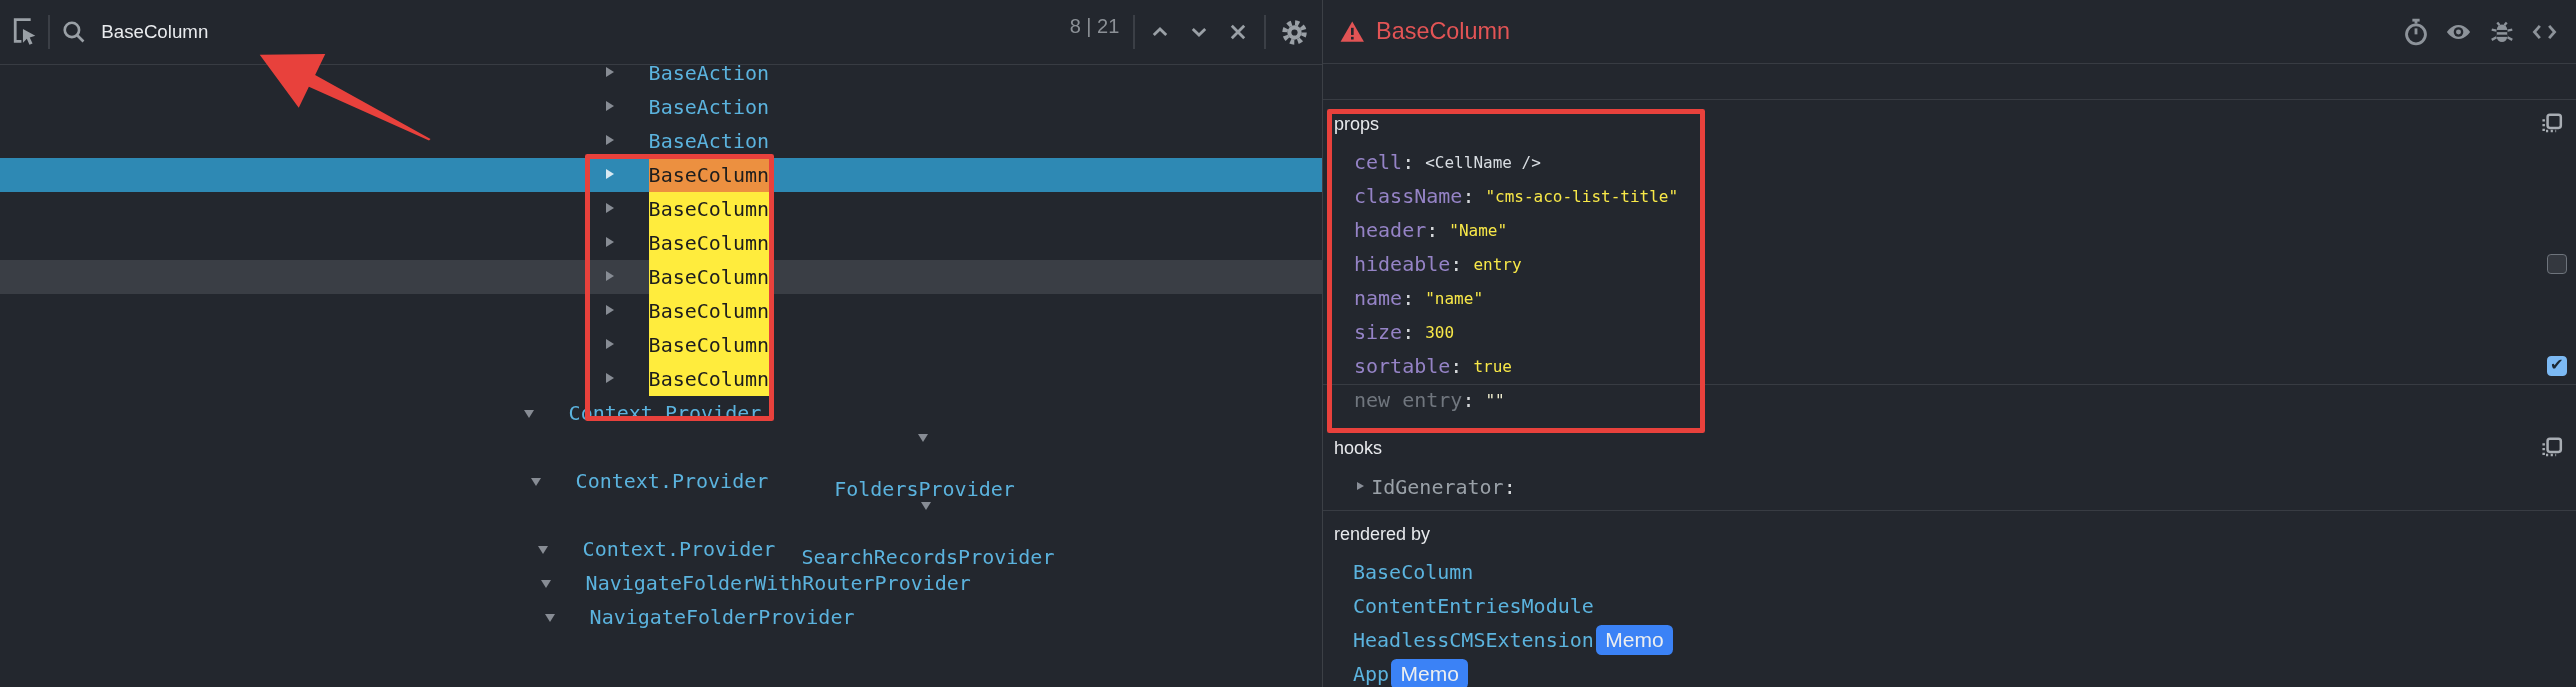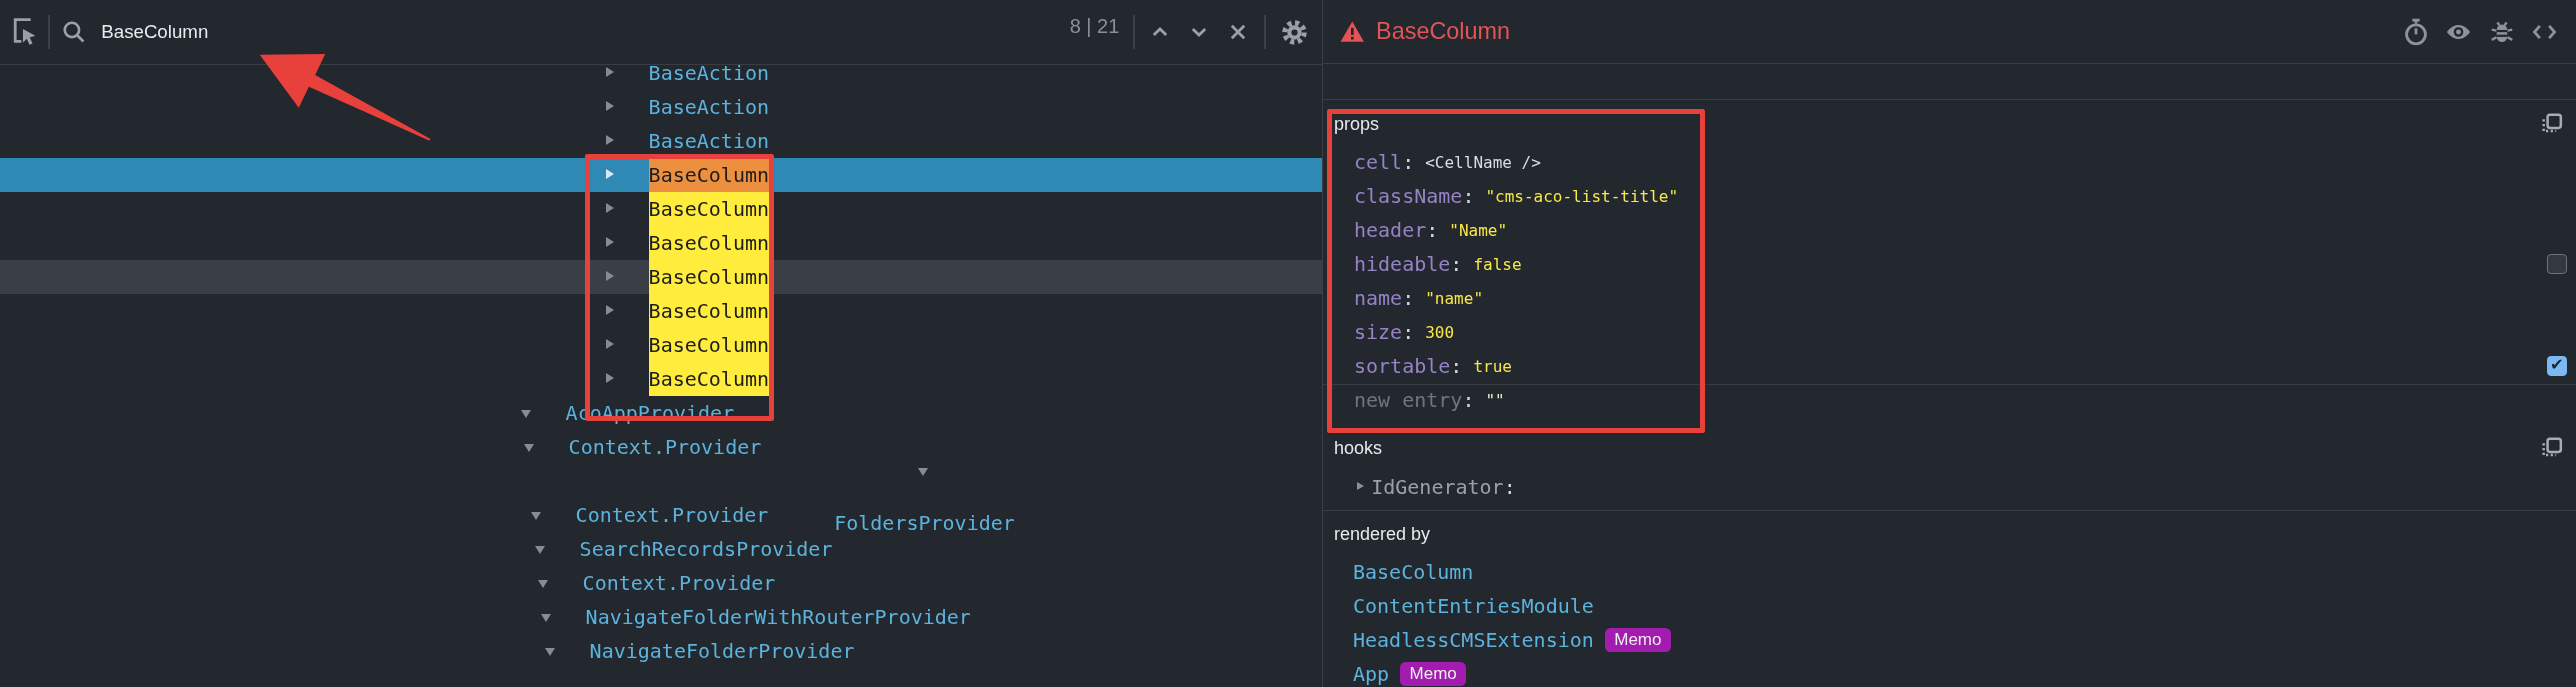--- a/index.html
+++ b/index.html
@@ -62,21 +62,21 @@
   .cbx.checked{background:#7cb9f3;border-color:#7cb9f3;}
   .cbx.checked::after{content:"\2714";position:absolute;left:2.3px;top:-1.6px;color:#1b2733;font-size:16.4px;font-family:"DejaVu Sans", sans-serif;}
   #hook-row{position:absolute;left:0;right:0;top:45px;height:34px;display:flex;align-items:center;padding-left:31px;}
   #hook-row .caret{margin-right:4.7px;}
   #hook-row .caret.col::before{border-left-color:#8a8f98;border-left-width:7.8px;border-top-width:4.7px;border-bottom-width:4.7px;}
   .hkey{font-family:"DejaVu Sans Mono", monospace;font-size:20px;color:#9aa1a8;}
   .hcolon{font-family:"DejaVu Sans Mono", monospace;font-size:20px;color:#d4d7da;}
   .rlist{position:absolute;left:0;right:0;top:44px;}
   .rrow{height:34px;display:flex;align-items:center;padding-left:30px;cursor:pointer;}
   .rlabel{font-family:"DejaVu Sans Mono", monospace;font-size:20px;color:#5bb3de;}
-  .memo-badge{margin-left:11px;background:#a21caf;color:#eceef0;font-size:17px;border-radius:5.5px;padding:2.3px 9.4px;line-height:1.2;}
+  .memo-badge{margin-left:2px;background:#3b82f6;color:#eceef0;font-size:21px;border-radius:5.5px;padding:2.3px 9.4px;line-height:1.2;}
 
   
   .annot{position:absolute;pointer-events:none;z-index:60;}
   #annot-tree-rect{left:585px;top:154px;width:179px;height:257px;border:5.5px solid #e8413c;border-radius:2.3px;}
   #annot-props-rect{left:1327px;top:109px;width:368px;height:314px;border:5.5px solid #e8413c;border-radius:2.3px;}
   #annot-arrow{left:0;top:0;width:546px;height:203px;}
 </style>
 </head>
 <body>
 
@@ -182,41 +182,37 @@
       <span class="caret col"></span>
       <span class="tlabel hl-y">BaseColumn</span>
     </div>
 
     <div class="trow" style="padding-left: 603px;">
       <span class="caret col"></span>
       <span class="tlabel hl-y">BaseColumn</span>
     </div>
 
 
-    <div class="trow" style="padding-left: 520px;">
-      <span class="caret exp"></span>
-      <span class="tlabel">AcoAppProvider</span>
-    </div>
 
     <div class="trow" style="padding-left: 523px;">
       <span class="caret exp"></span>
       <span class="tlabel">Context.Provider</span>
     </div>
 
     <div class="trow" style="padding-left: 527px; flex-direction: column;">
       <span class="caret exp"></span>
       <span class="tlabel">FoldersProvider</span>
     </div>
 
     <div class="trow" style="padding-left: 530px;">
       <span class="caret exp"></span>
       <span class="tlabel">Context.Provider</span>
     </div>
 
-    <div class="trow" style="padding-left: 534px;">
+    <div class="trow" style="padding-left: 534px; flex-direction: column;">
       <span class="caret exp"></span>
       <span class="tlabel">SearchRecordsProvider</span>
     </div>
 
     <div class="trow" style="padding-left: 537px;">
       <span class="caret exp"></span>
       <span class="tlabel">Context.Provider</span>
     </div>
 
     <div class="trow" style="padding-left: 540px;">
@@ -315,21 +311,21 @@
 
     <div class="prow">
       <span class="pkey">header</span>
             <span class="pcolon">:</span>
       <span class="pval t-string">"Name"</span>
     </div>
 
     <div class="prow">
       <span class="pkey">hideable</span>
             <span class="pcolon">:</span>
-      <span class="pval t-boolean">false</span>
+      <span class="pval t-boolean">entry</span>
     <span class="cbx"></span>
           </div>
 
     <div class="prow">
       <span class="pkey">name</span>
             <span class="pcolon">:</span>
       <span class="pval t-string">"name"</span>
     </div>
 
     <div class="prow">

